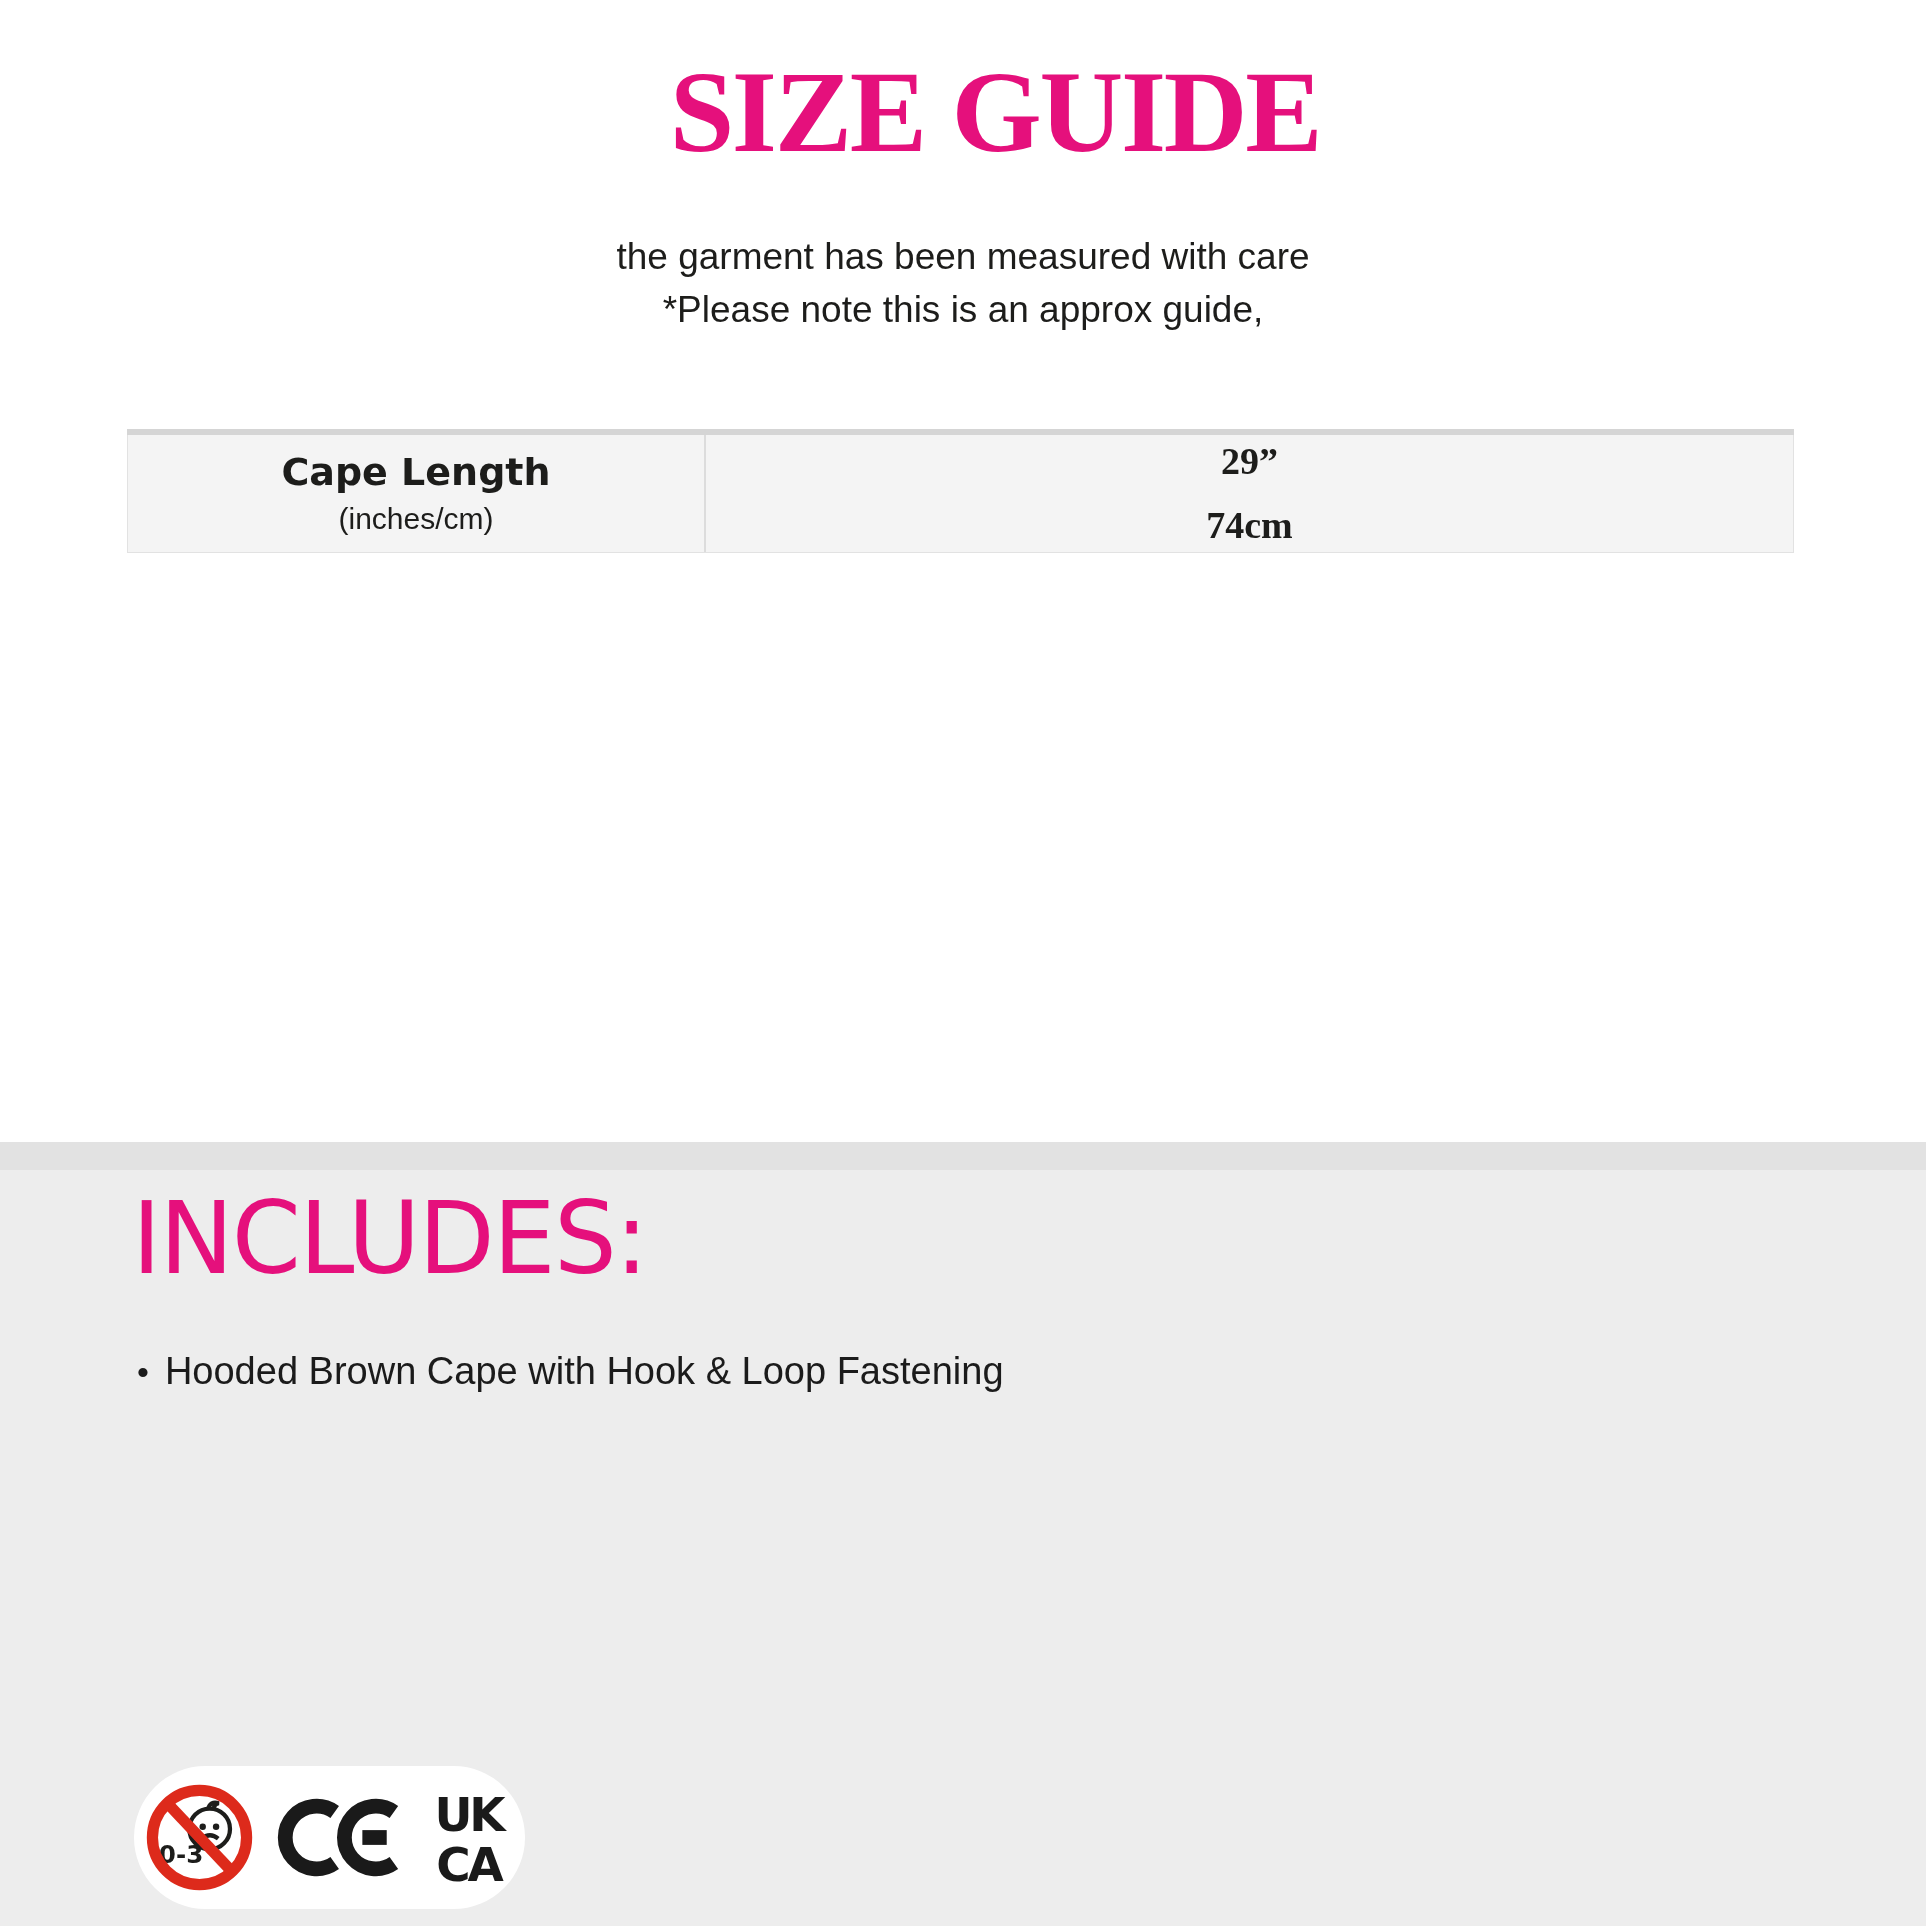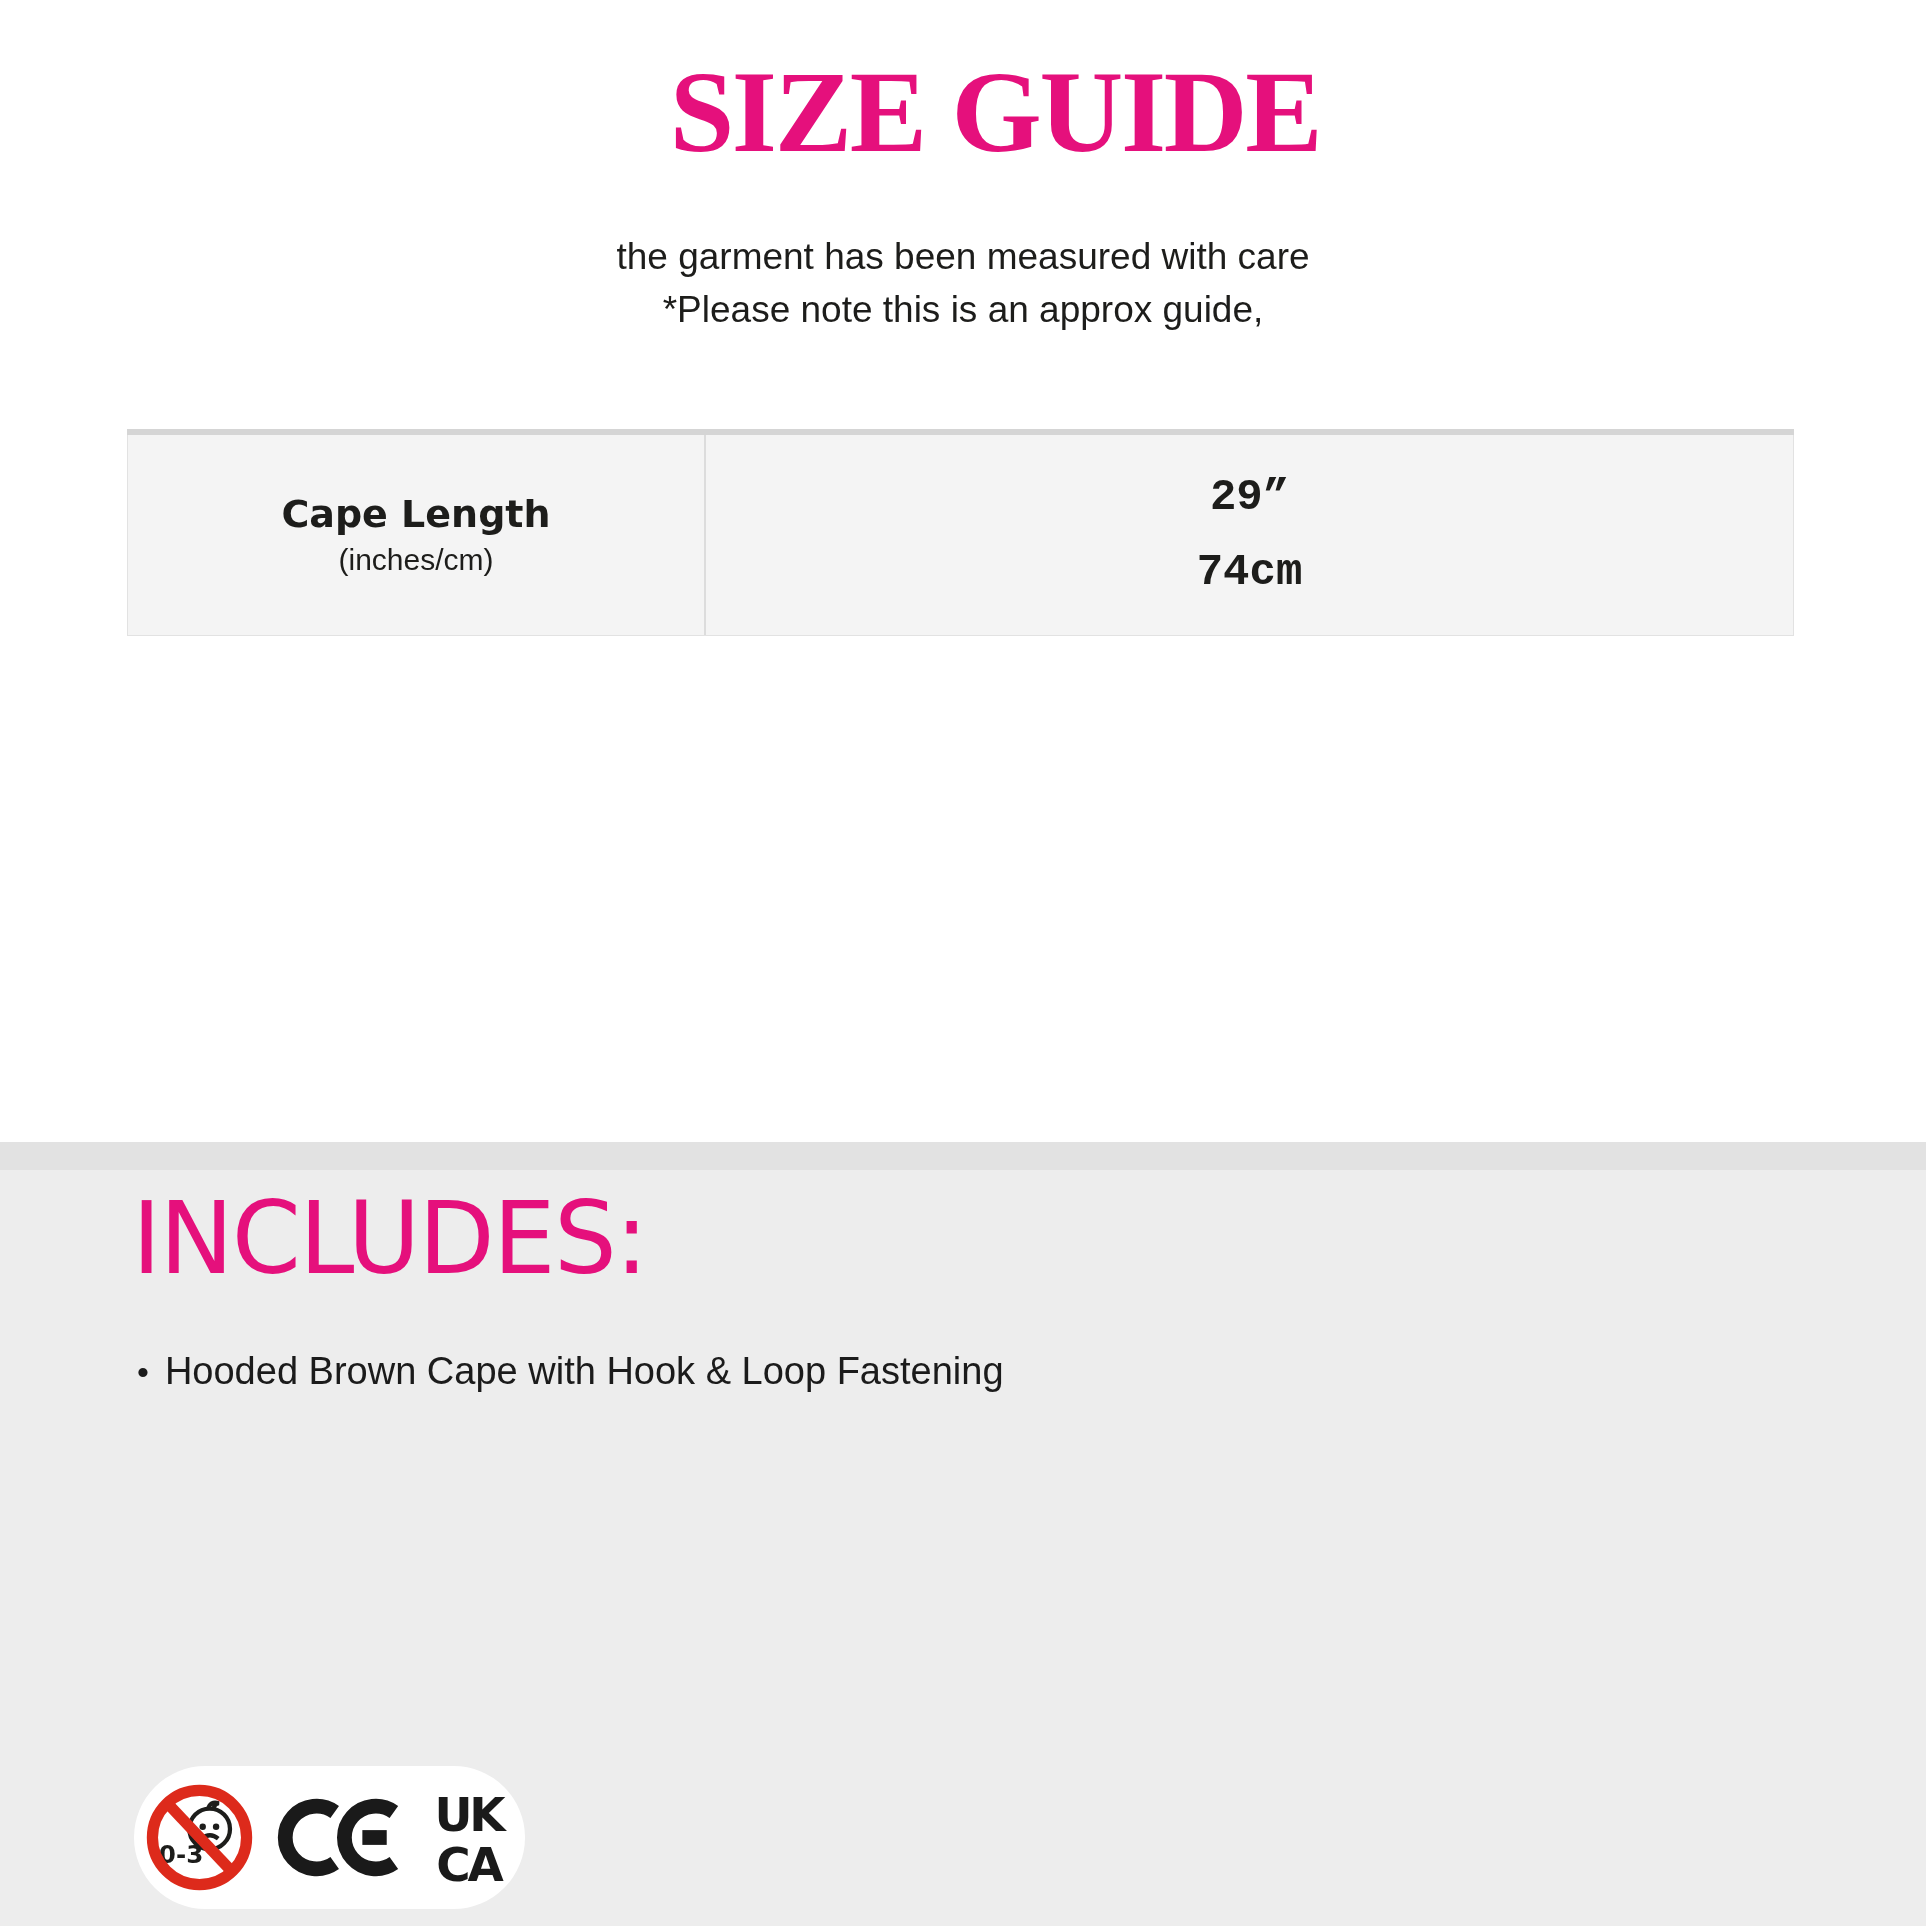--- a/index.html
+++ b/index.html
@@ -53,43 +53,43 @@
     letter-spacing:1.7px;
   }
   .col-left{width:578px;box-sizing:border-box;border-right:2.3px solid #cfcfcf;}
   .col-right{flex:1;}
   .t-sep{height:5.8px;background:#d5d5d5;}
   .t-body{
     display:flex;
     background:#f4f4f4;
     border:1.7px solid #e2e2e2;
     border-top:none;
-    height:201px;
+    height:118px;
     box-sizing:border-box;
   }
   .t-body .col-left{border-right:2.3px solid #dcdcdc;}
   .t-body .cell{
     display:flex;flex-direction:column;align-items:center;justify-content:center;
     text-align:center;
     color:#1d1d1b;
   }
   .m-label{
     font-family:"DejaVu Sans",sans-serif;
     font-weight:bold;
     font-size:38px;
     line-height:1.35;
   }
   .m-sublabel{
     font-size:30px;
     line-height:1.35;
   }
   .m-value{
-    font-family:Liberation Mono, monospace;
-    font-weight:bold;
-    font-size:44px;
+    font-family:Liberation Serif, serif;
+    font-weight:bold;
+    font-size:38px;
     line-height:1.7;
   }
   
   .bottom-section{
     position:absolute;
     left:0;top:1142px;
     width:100%;height:784px;
     background:#ededed;
   }
   .section-band{

